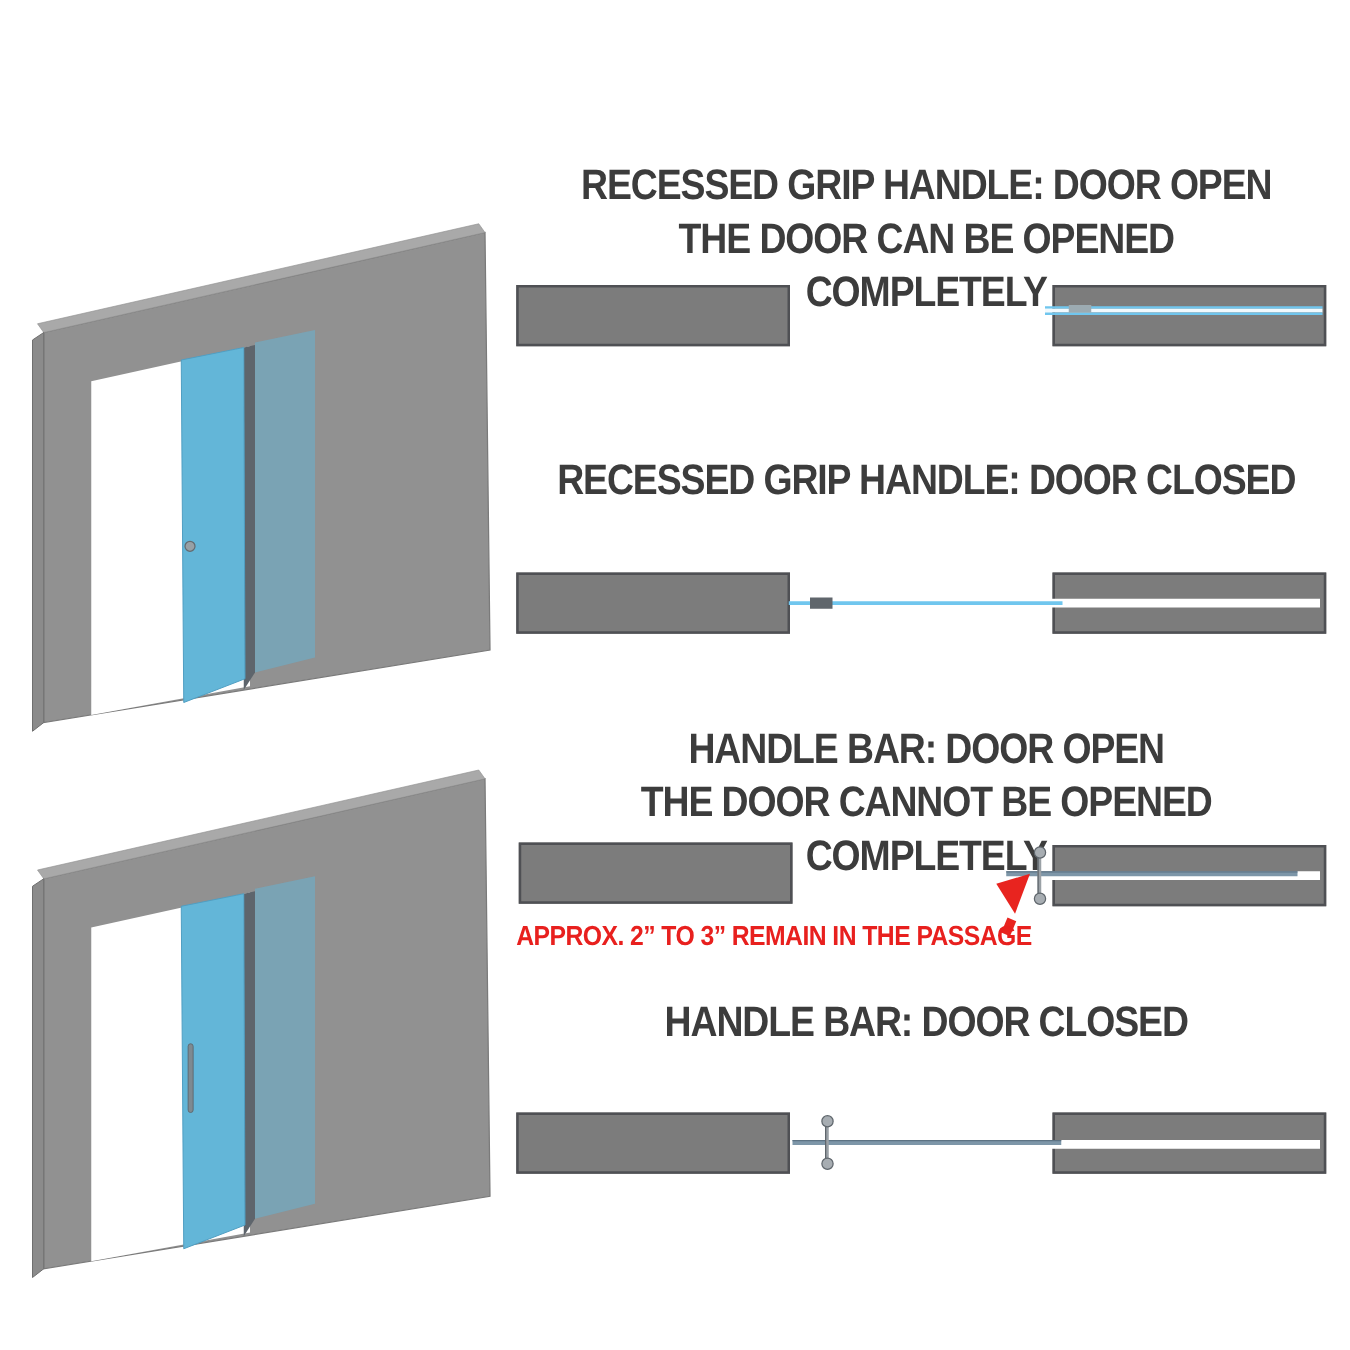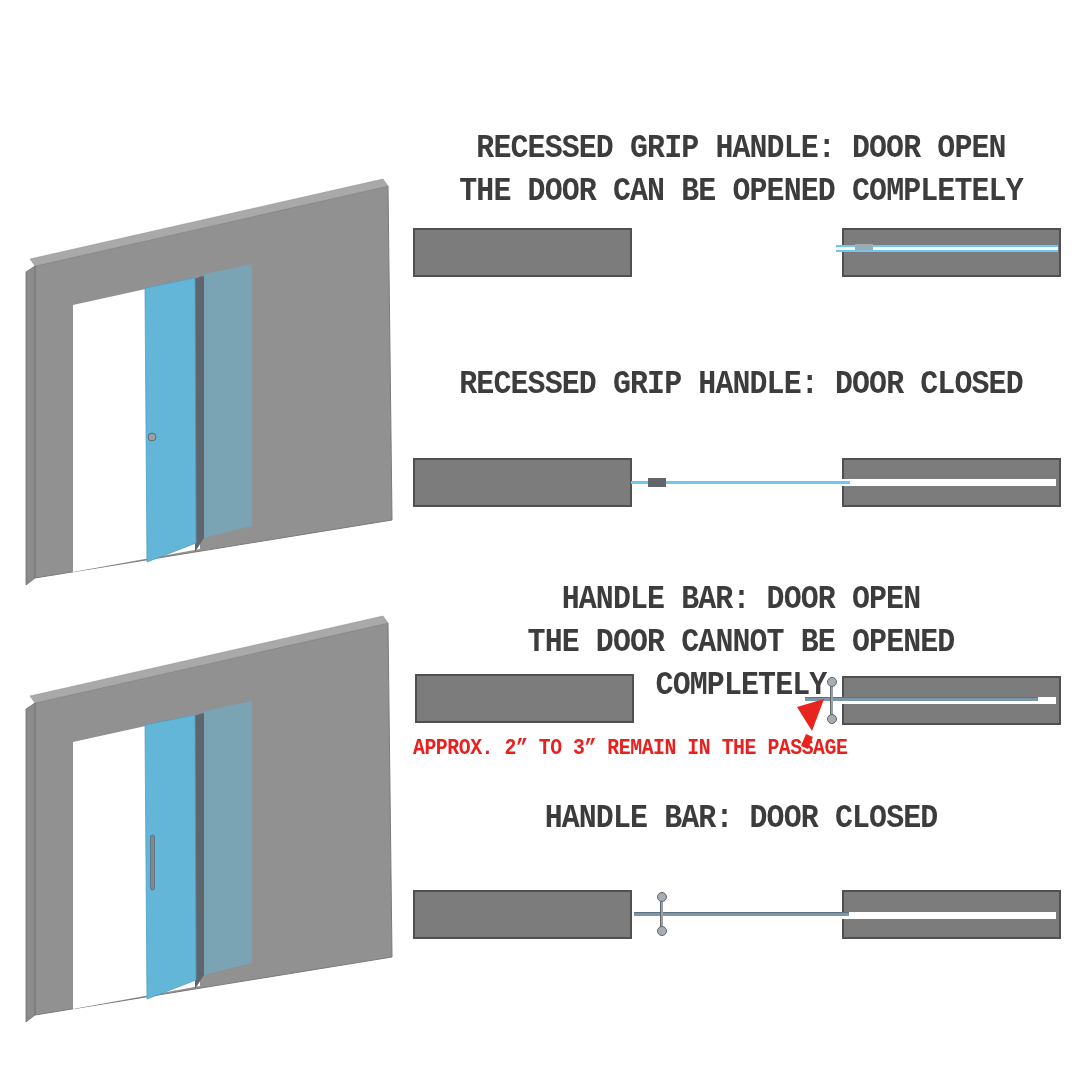--- a/index.html
+++ b/index.html
@@ -1,17 +1,17 @@
 <!DOCTYPE html>
 <html><head>
 <meta charset="utf-8">
 <style>
   html,body{margin:0;padding:0;background:#ffffff;}
   .canvas{position:relative;width:1080px;height:1080px;background:#ffffff;overflow:hidden;
-          font-family:Liberation Mono, monospace;}
+          font-family:Liberation Sans, sans-serif;}
   
   .sec-title{position:absolute;left:405px;width:672px;text-align:center;color:#3c3c3c;
              font-weight:bold;font-size:34px;line-height:43px;letter-spacing:-1px;
              transform:scaleX(0.88);}
   .note-red{position:absolute;left:413px;top:736px;color:#e8201e;font-weight:bold;
             font-size:22px;letter-spacing:-0.5px;transform:scaleX(0.90);
             transform-origin:left center;white-space:nowrap;}
   
   .prect{position:absolute;width:215px;height:45px;background:#7c7c7c;
          border:2px solid #4f5054;}

